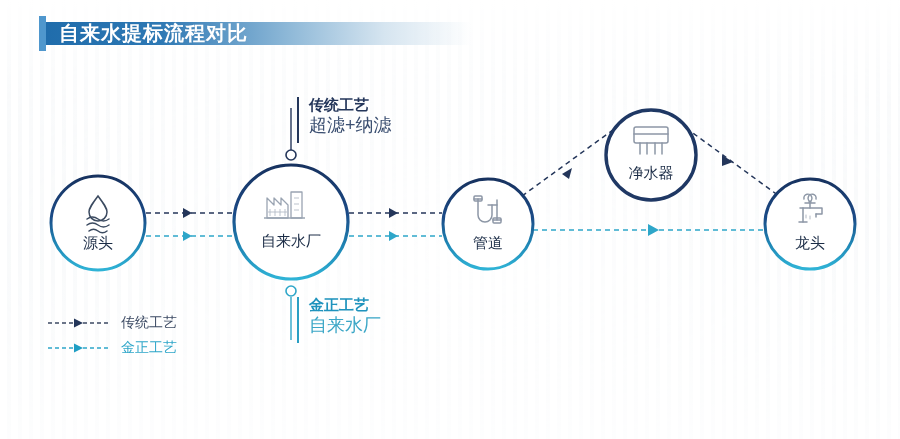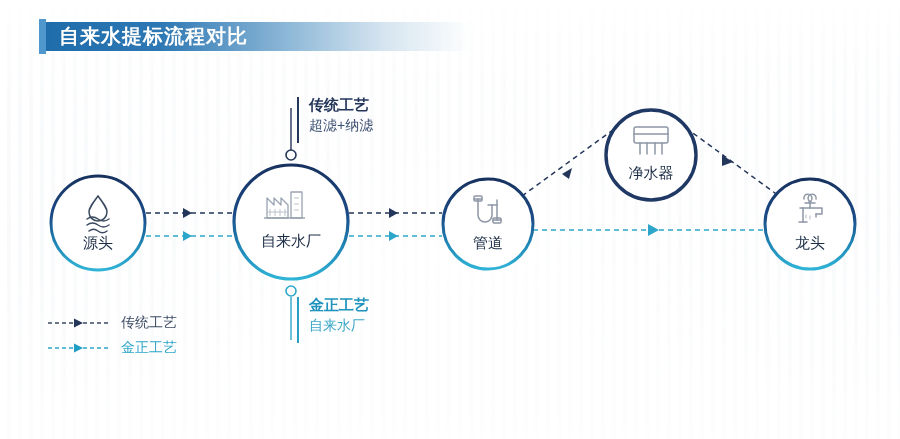--- a/index.html
+++ b/index.html
@@ -24,21 +24,21 @@
     -webkit-mask-image:radial-gradient(ellipse 85% 70% at 52% 58%, rgba(0,0,0,.10) 0%, rgba(0,0,0,.55) 55%, rgba(0,0,0,.95) 100%);
     mask-image:radial-gradient(ellipse 85% 70% at 52% 58%, rgba(0,0,0,.10) 0%, rgba(0,0,0,.55) 55%, rgba(0,0,0,.95) 100%);
   }
   #bg-fade{
     position:absolute;inset:0;
     background:linear-gradient(180deg,#fff 0%,rgba(255,255,255,.55) 22%,rgba(255,255,255,.30) 55%,rgba(255,255,255,.85) 100%);
   }
 
   
   #title-bar{
-    position:absolute;left:39px;top:22px;height:29px;width:432px;
+    position:absolute;left:39px;top:22px;height:23px;width:432px;
     background:linear-gradient(90deg,#1f6cab 0%,#2d78b4 28%,#8fb9d8 58%,#d6e5f0 80%,rgba(255,255,255,0) 100%);
     display:flex;align-items:center;
   }
   #title-accent{
     width:7px;height:35px;background:#4f97cd;flex:0 0 auto;margin-right:13px;
   }
   #title-text{
     color:#ffffff;font-size:20px;font-weight:bold;letter-spacing:1px;
     line-height:35px;white-space:nowrap;
     text-shadow:0 0 1px rgba(0,0,0,.08);
@@ -52,21 +52,21 @@
     font-size:15px;fill:#1b2c46;font-weight:normal;
   }
 
   
   .callout{position:absolute;}
   .callout .rule{
     position:absolute;left:0;top:0;width:2px;height:100%;
   }
   .callout .txt{position:absolute;left:12px;top:-2px;white-space:nowrap;}
   .callout .t1{font-size:15px;font-weight:bold;line-height:20px;}
-  .callout .t2{font-size:14px;line-height:20px;}
+  .callout .t2{font-size:18px;line-height:20px;}
 
   #callout-top{left:297px;top:97px;height:46px;}
   #callout-top .rule{background:#24365a;}
   #callout-top .t1{color:#24365a;}
   #callout-top .t2{color:#3b4f71;}
 
   #callout-bottom{left:297px;top:297px;height:46px;}
   #callout-bottom .rule{background:#2a9fc4;}
   #callout-bottom .t1{color:#1f93bd;}
   #callout-bottom .t2{color:#3aa6c6;}

